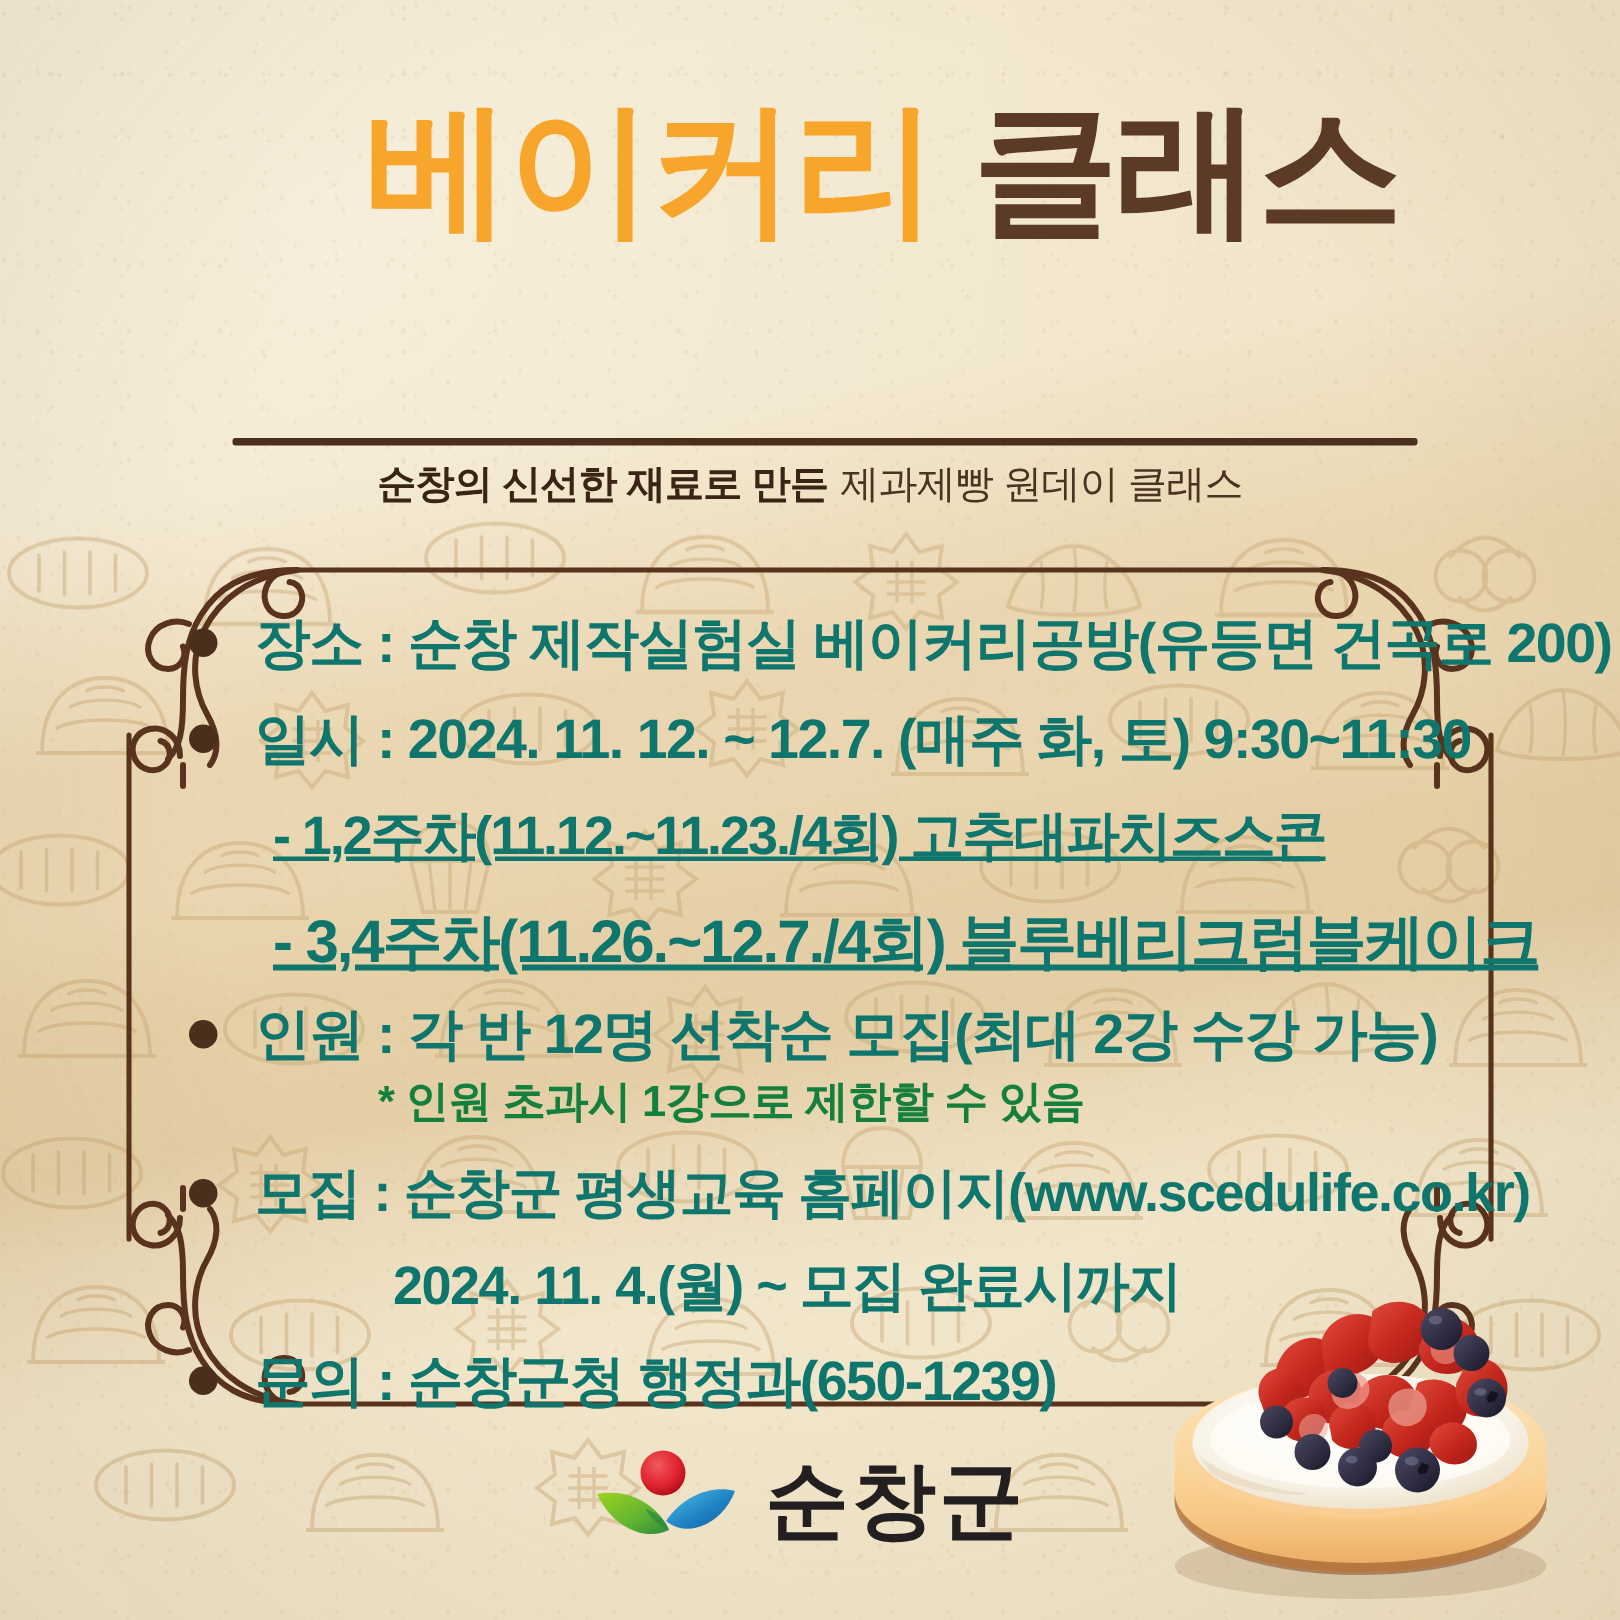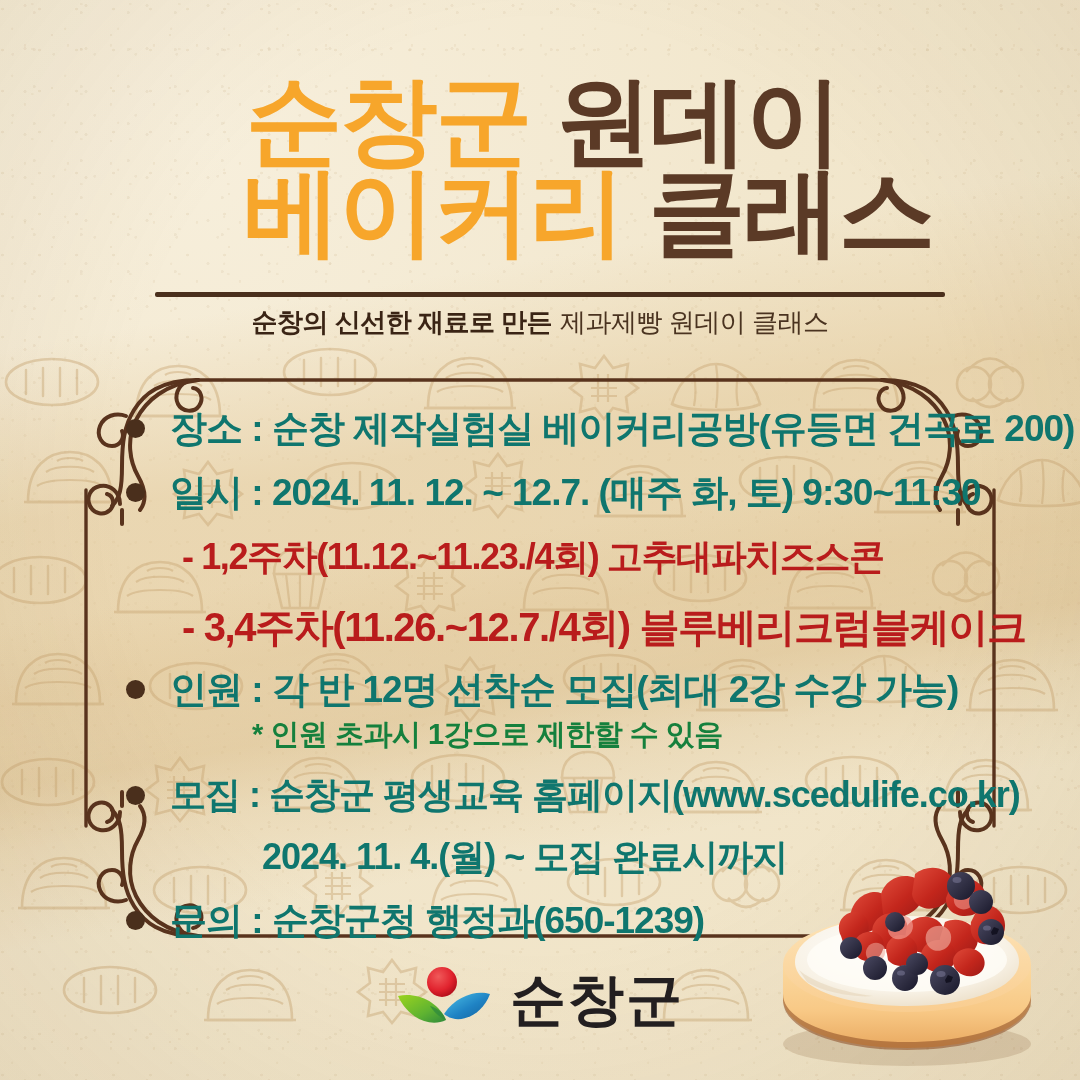--- a/index.html
+++ b/index.html
@@ -112,21 +112,21 @@
     font-weight: 800;
     letter-spacing: -1px;
   }
   .bullet-dot {
     position: absolute;
     width: 19px; height: 19px;
     border-radius: 50%;
     background: #4a2f1c;
   }
   .navy { color: #0f766e; }
-  .maroon { color: #b91c1c; }
+  .maroon { color: #0f766e; text-decoration: underline; }
   .brown-note { color: #15803d; }
 
   .l-place  { left: 170px; top: 404px; font-size: 37px; }
   .d-place  { left: 126px; top: 419px; }
 
   .l-date   { left: 170px; top: 468px; font-size: 37px; }
   .d-date   { left: 126px; top: 483px; }
 
   .l-sub1   { left: 182px; top: 533px; font-size: 36px; letter-spacing: -1.4px; }
   .l-sub2   { left: 182px; top: 600px; font-size: 40px; letter-spacing: -1.4px; }
@@ -274,24 +274,20 @@
         <use href="#dd-bundt" x="0" y="0" transform="translate(706,996)"></use>
         <use href="#dd-loaf" x="0" y="0" transform="translate(846,988)"></use>
         <use href="#dd-croissant" x="0" y="0" transform="translate(986,992)"></use>
       </g>
     </svg>
   </div>
 
   <div class="paper-vignette"></div>
 
   <div class="headline">
-    <div class="headline-row headline-row-1">
-      <span class="w-orange">순창군</span>
-      <span class="w-brown">원데이</span>
-    </div>
     <div class="headline-row headline-row-2">
       <span class="w-orange">베이커리</span>
       <span class="w-brown">클래스</span>
     </div>
   </div>
 
   <div class="rule"></div>
 
   <div class="subtitle">
     <span class="sub-strong">순창의 신선한 재료로 만든</span><span class="sub-light">제과제빵 원데이 클래스</span>

